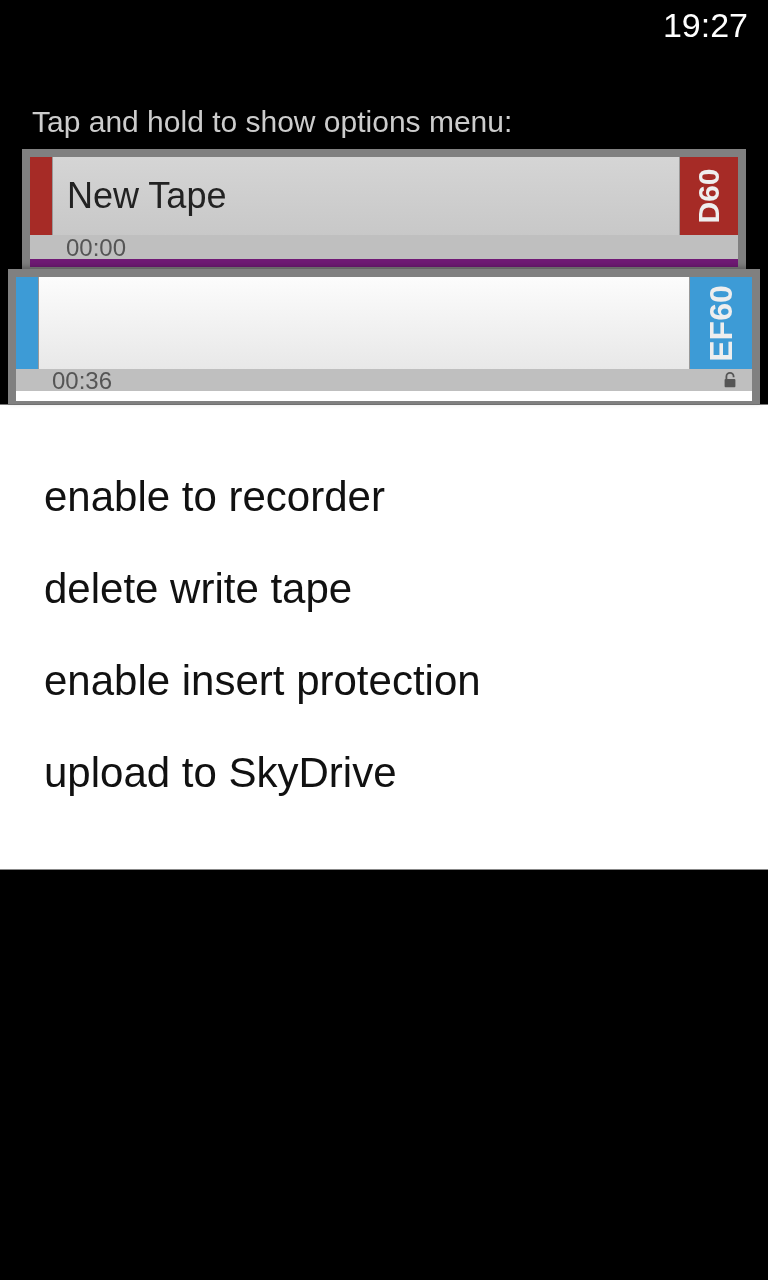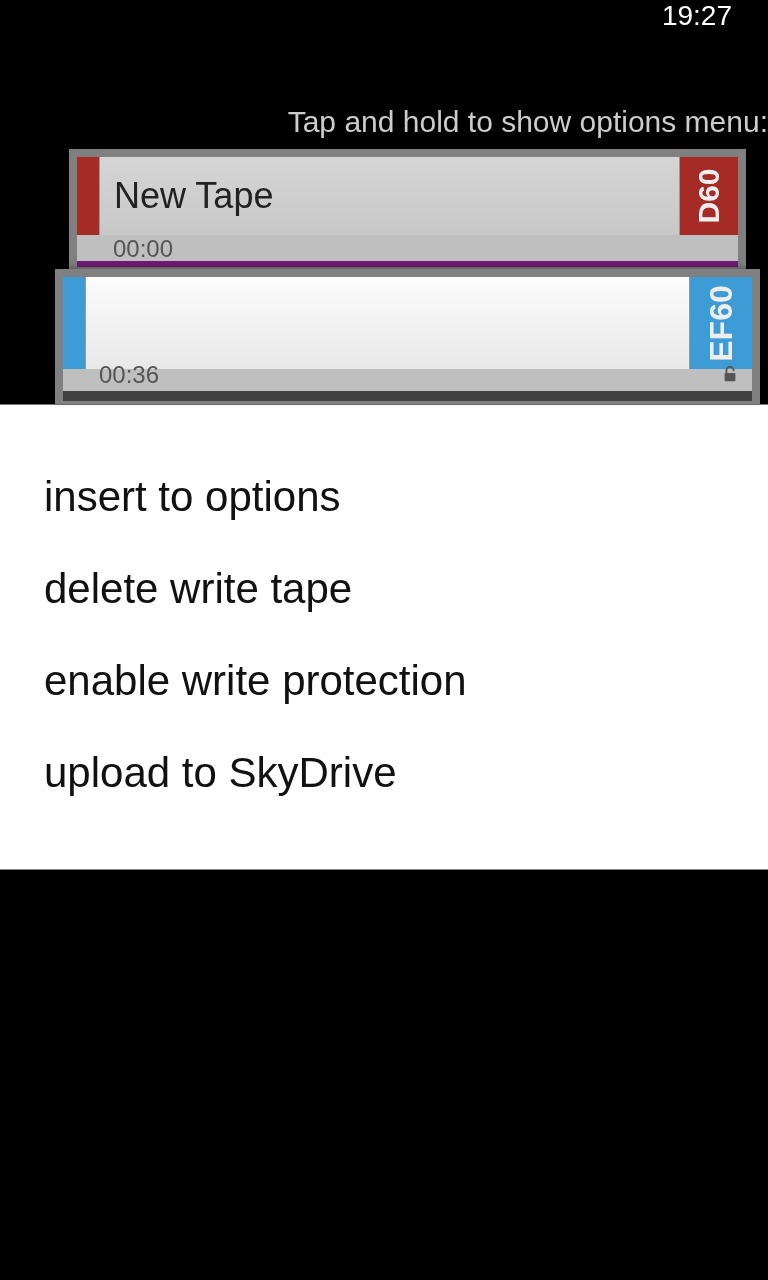--- a/index.html
+++ b/index.html
@@ -9,35 +9,33 @@
       background: #000;
       font-family: 'Segoe UI', -apple-system, sans-serif;
       font-weight: 300;
       overflow: hidden;
       position: relative;
     }
     .status-bar {
       height: 50px;
       display: flex;
       justify-content: flex-end;
-      align-items: flex-start;
-      padding-right: 36px;
+      align-items: center;
+      padding-right: 20px;
       color: #fff;
-      font-size: 28px;
+      font-size: 34px;
       font-weight: 400;
     }
     .instruction {
       color: #ccc;
       font-size: 30px;
       padding: 55px 0 10px 32px;
-      text-align: right;
     }
     .tapes-area {
       position: relative;
-      margin-left: 47px;
     }
     .tape-outer {
       background: #808080;
       padding: 8px 8px 3px 8px;
       margin: 0 22px 0 22px;
     }
     .tape-row {
       display: flex;
       align-items: stretch;
     }
@@ -78,23 +76,23 @@
       background: #bfbfbf;
       font-size: 24px;
       color: #555;
       height: 32px;
     }
     .tape-meta-row .duration { flex: 0 0 auto; }
     .tape-meta-row .spacer { flex: 1; }
     .tape-meta-row .datetime { flex: 0 0 auto; margin-right: 80px;}
     .tape-meta-row .lock { flex: 0 0 auto; }
     .red-stripe { background: #a62b26; }
-    .red-border { border-bottom: 6px solid #701a75; }
+    .red-border { border-bottom: 8px solid #701a75; }
     .blue-stripe { background: #3d9bd6; }
-    .blue-border { border-bottom: 10px solid #404040; align-items: flex-end; }
+    .blue-border { border-bottom: 10px solid #ffffff; }
 
     .tape1-wrap {
       height: 120px;
       overflow: hidden;
     }
 
     .tape2-wrap {
       position: relative;
       z-index: 2;
     }
@@ -176,17 +174,17 @@
             <rect x="2" y="9" width="12" height="9" rx="1" fill="#555"></rect>
           </svg>
         </span>
       </div>
     </div>
   </div>
 
 </div>
 
 <div class="context-menu">
-  <div class="context-item">insert to options</div>
+  <div class="context-item">enable to recorder</div>
   <div class="context-item">delete write tape</div>
-  <div class="context-item">enable write protection</div>
+  <div class="context-item">enable insert protection</div>
   <div class="context-item">upload to SkyDrive</div>
 </div>
 
 </body></html>

